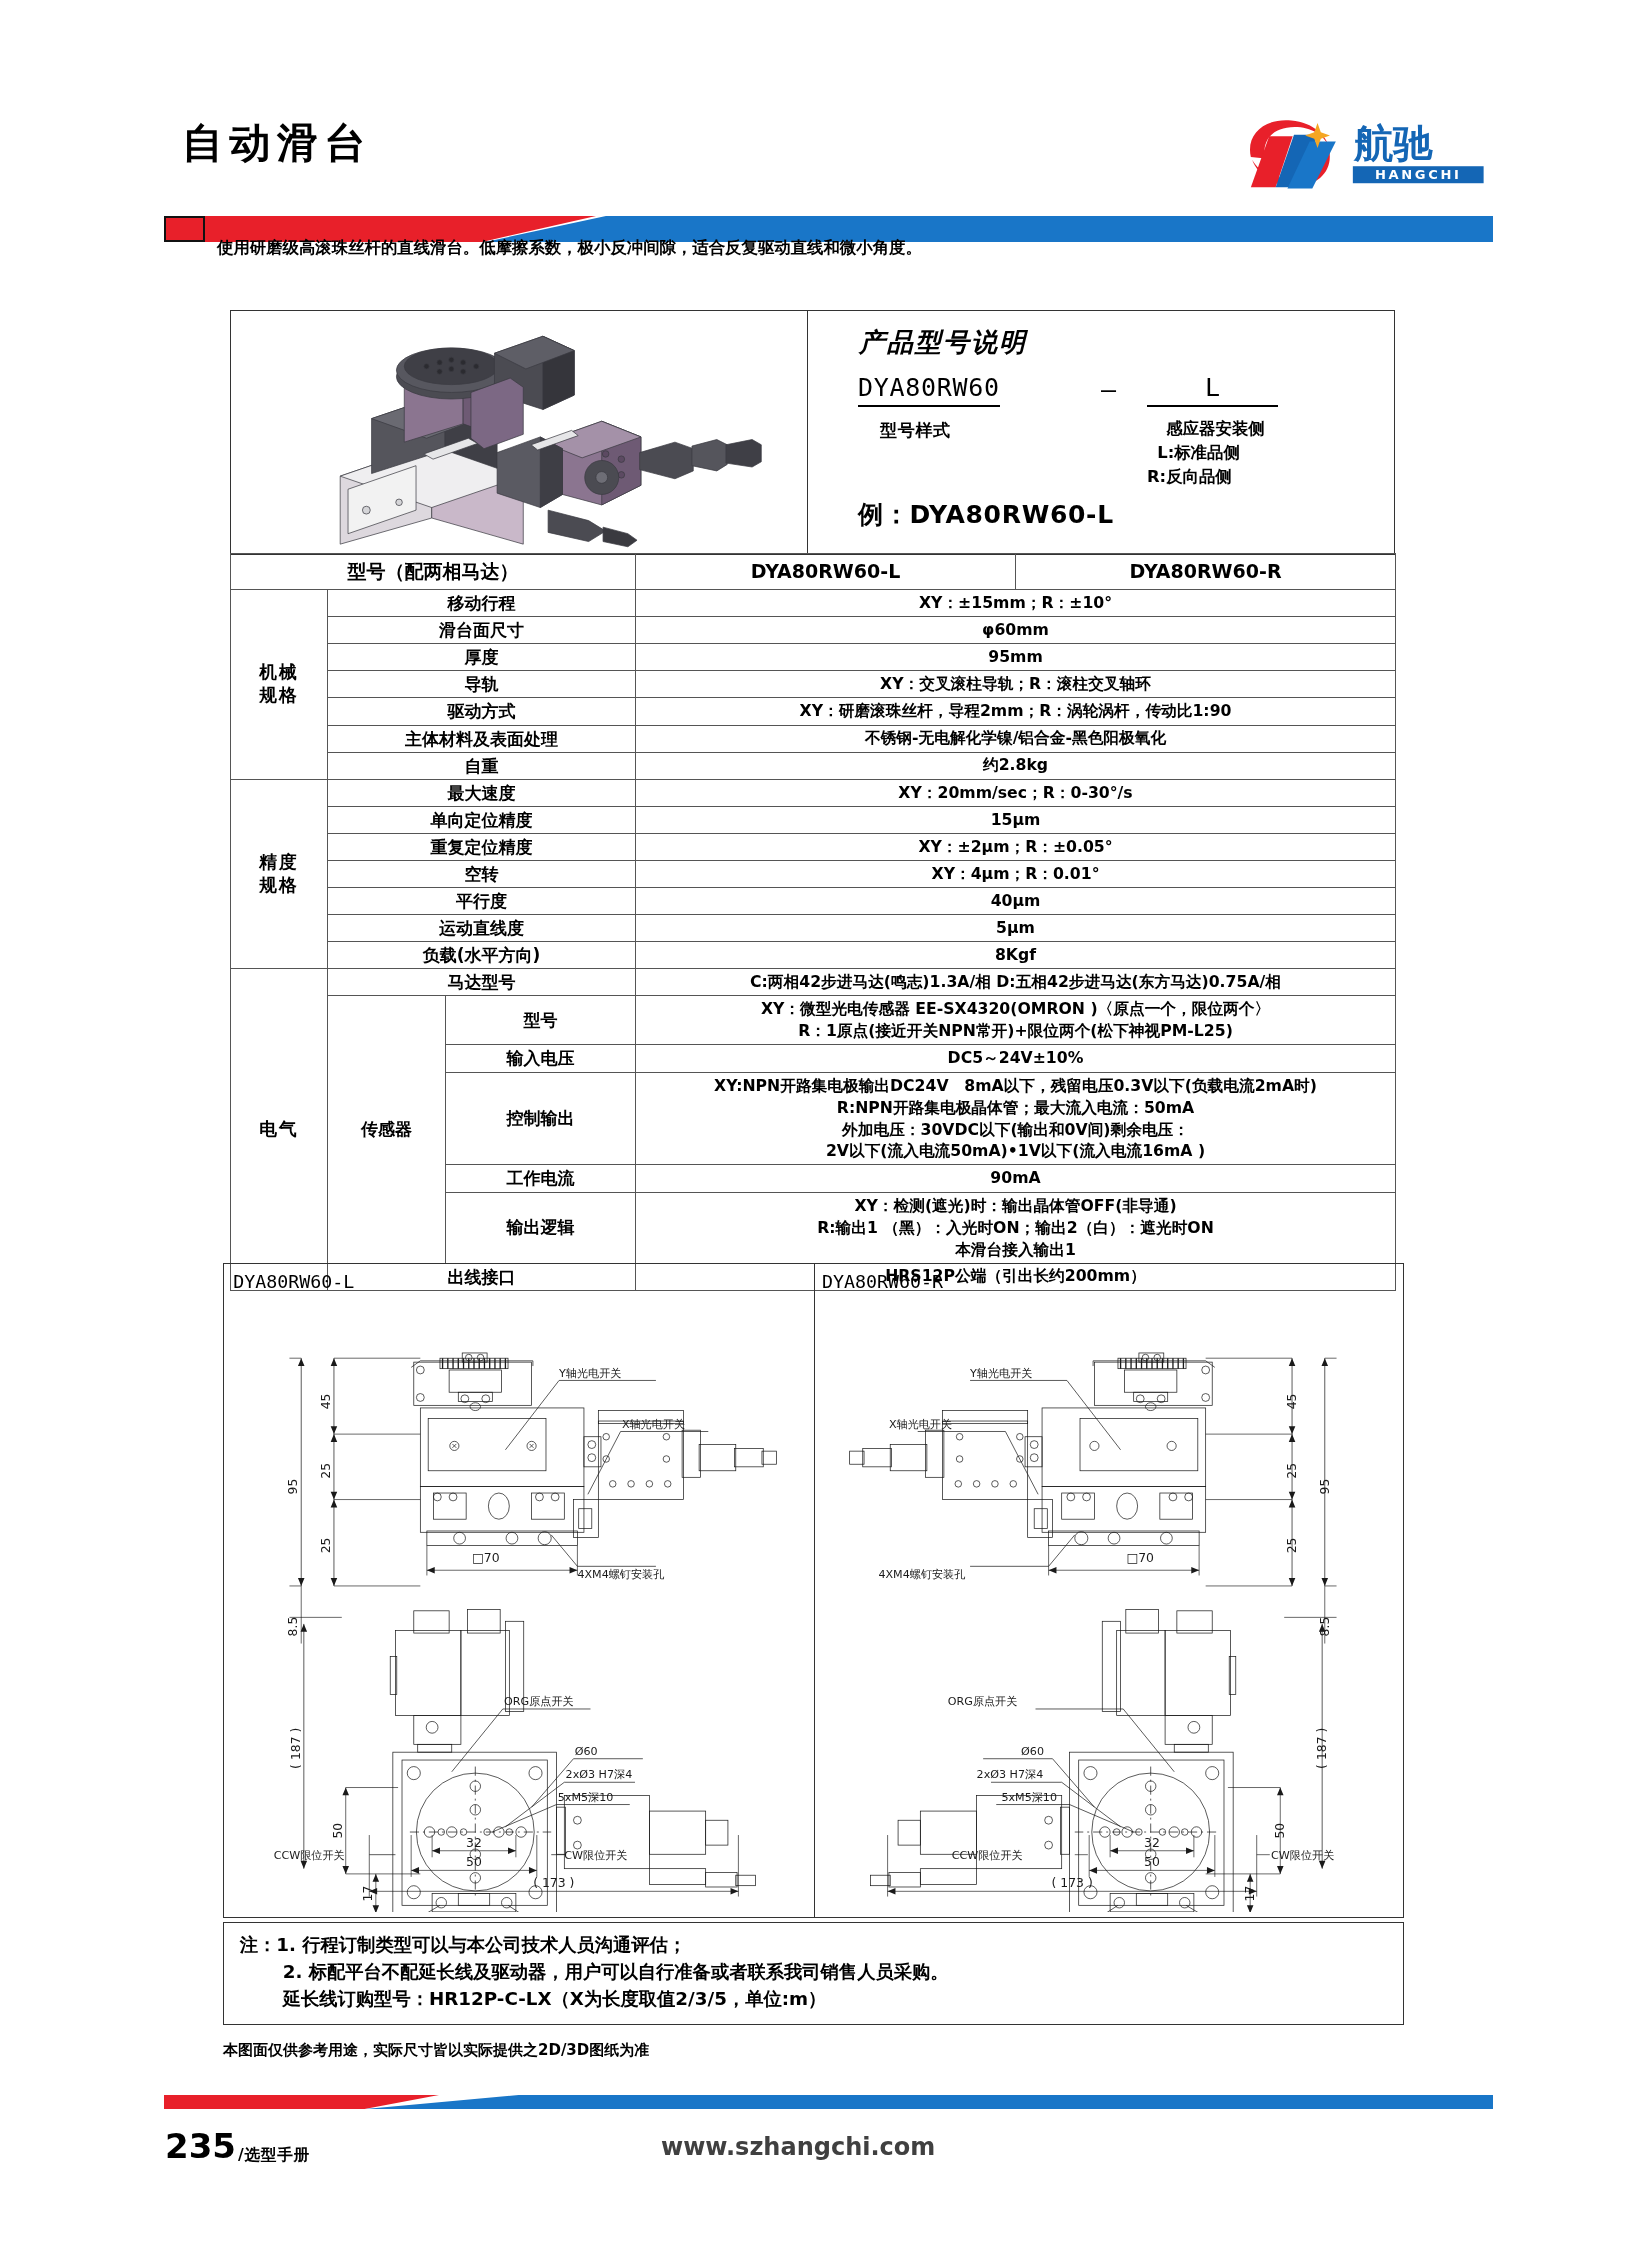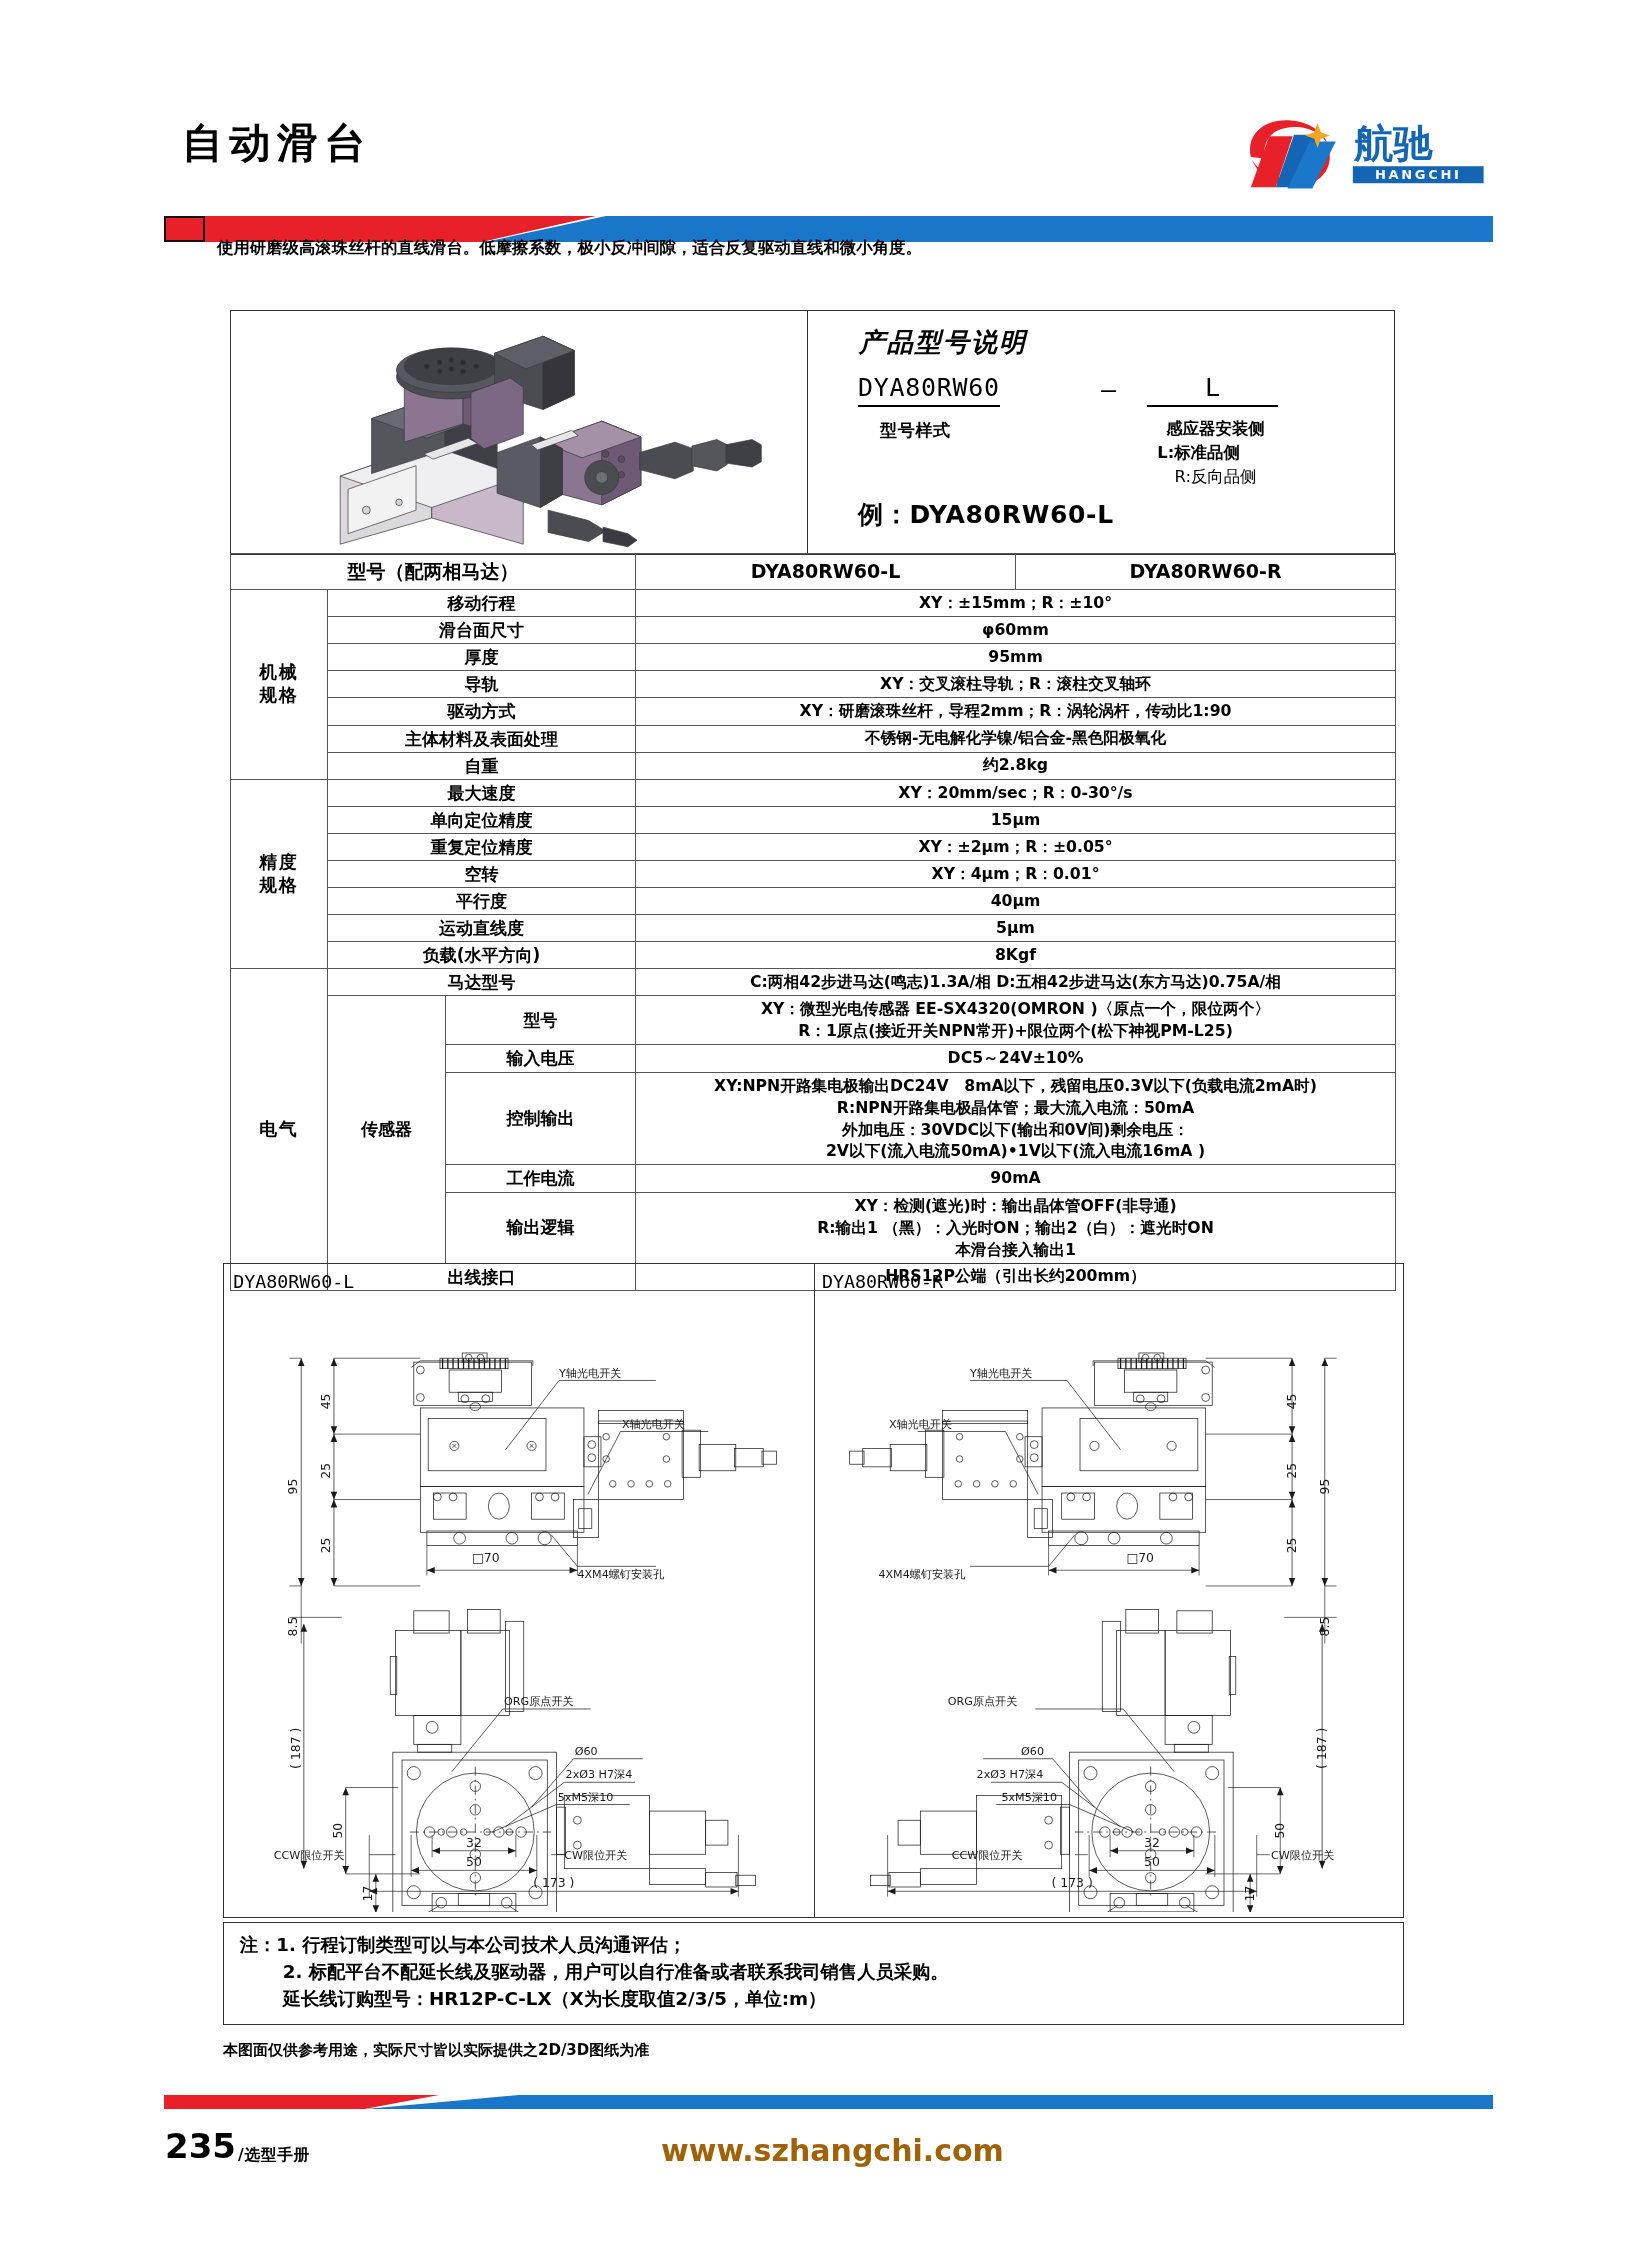--- a/index.html
+++ b/index.html
@@ -31,21 +31,21 @@
   .mx{position:absolute;left:589px;top:0;right:0;bottom:0;}
   .mx-title{position:absolute;left:39px;top:14.4px;font-size:26px;font-weight:700;font-style:italic;letter-spacing:2px;}
   .mx-code{position:absolute;left:38px;top:62px;font-size:25px;font-family:"DejaVu Sans Mono","Liberation Mono",monospace;
            letter-spacing:0.7px;border-bottom:2px solid #000;padding-bottom:2.6px;}
   .mx-dash{position:absolute;left:281px;top:64px;font-size:25px;font-family:"DejaVu Sans Mono",monospace;}
   .mx-L{position:absolute;left:327px;top:62px;width:131px;text-align:center;font-size:25px;
         font-family:"DejaVu Sans Mono",monospace;border-bottom:2px solid #000;padding-bottom:2.6px;}
   .mx-s1{position:absolute;left:60px;top:108px;font-size:17px;font-weight:700;letter-spacing:0.7px;}
   .mx-s2{position:absolute;left:327px;top:107px;width:137px;text-align:center;font-size:16.4px;font-weight:700;}
   .mx-s3{position:absolute;left:310px;top:131px;width:137px;text-align:center;font-size:16.4px;font-weight:700;}
-  .mx-s4{position:absolute;left:327px;top:155px;width:137px;text-align:center;font-size:16.4px;font-weight:400;}
+  .mx-s4{position:absolute;left:327px;top:155px;width:137px;text-align:left;font-size:16.4px;font-weight:700;}
   .mx-ex{position:absolute;left:38px;top:187px;font-size:25px;font-weight:700;letter-spacing:0.7px;}
 
   
   .spec{position:absolute;left:230px;top:553px;width:1165px;border-collapse:collapse;table-layout:fixed;}
   .spec td{border:1.3px solid #555;font-size:15.7px;font-weight:700;text-align:center;vertical-align:middle;
            padding:2px 3.9px;line-height:1.30;}
   .spec .grp{width:97px;font-size:17.7px;letter-spacing:2px;}
   .spec .lbl{font-size:17px;}
   .spec .hdrow td{font-size:19px;padding:5.2px 3.9px;}
   .spec .val{font-size:15.7px;}
@@ -66,21 +66,21 @@
   .disc{position:absolute;left:223px;top:2041px;font-size:15px;font-weight:700;}
 
   
   .fbar{position:absolute;left:164px;top:2095px;width:1329px;height:14.4px;}
   .fbar-red{position:absolute;left:0;top:0;width:275px;height:14.4px;background:#e8202a;
             clip-path:polygon(0 0,100% 0,72% 100%,0 100%);}
   .fbar-blue{position:absolute;left:196px;top:0;right:0;height:14.4px;background:#1976c8;
              clip-path:polygon(14% 0,100% 0,100% 100%,0 100%);}
   .pgnum{position:absolute;left:165px;top:2126px;font-size:34px;font-weight:700;}
   .pgsub{position:absolute;left:238px;top:2145px;font-size:15.7px;font-weight:700;letter-spacing:0.7px;}
-  .site{position:absolute;left:661px;top:2133px;font-size:30px;font-weight:700;color:#a16207;}
+  .site{position:absolute;left:661px;top:2133px;font-size:24px;font-weight:700;color:#404040;}
 </style>
 </head>
 <body>
 
 <div class="page">
 
   <div class="hdr">
     <div class="hdr-title">自动滑台</div>
 
     <div class="logo">

